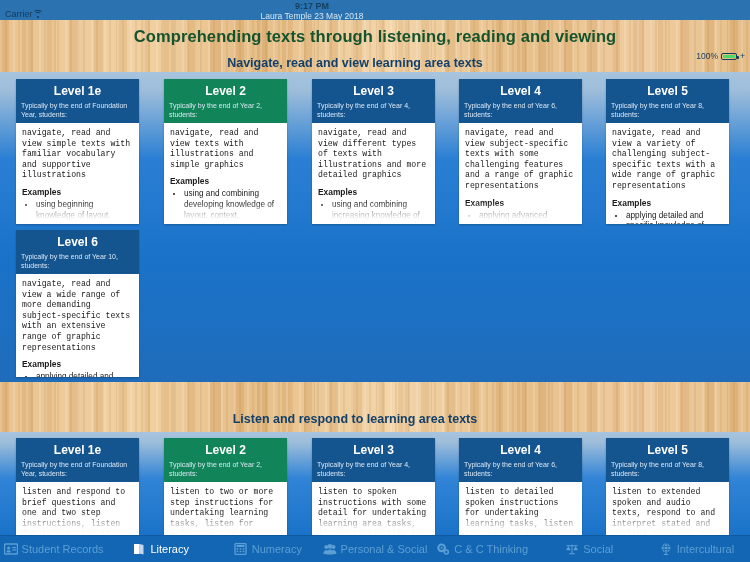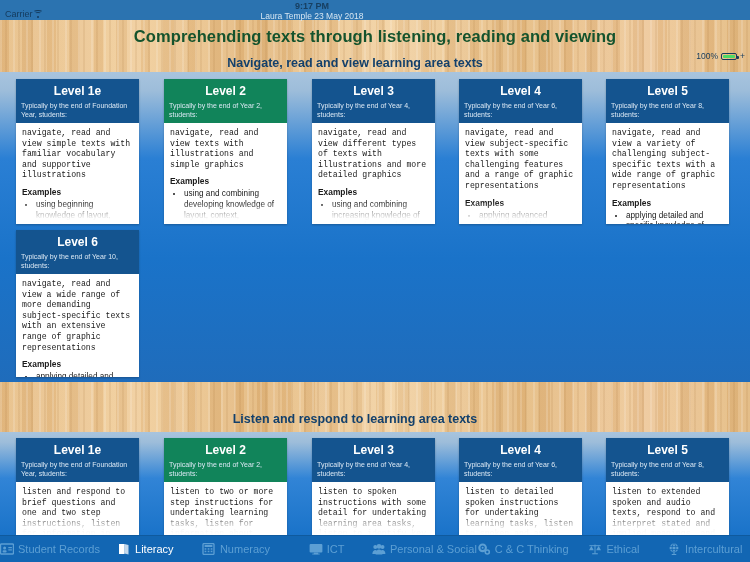--- a/index.html
+++ b/index.html
@@ -338,30 +338,20 @@
         <rect x="5.7" y="5.2" width="1.7" height="1.5" fill="currentColor"></rect>
         <rect x="8.7" y="5.2" width="1.7" height="1.5" fill="currentColor"></rect>
         <rect x="2.6" y="7.7" width="1.7" height="1.5" fill="currentColor"></rect>
         <rect x="5.7" y="7.7" width="1.7" height="1.5" fill="currentColor"></rect>
         <rect x="8.7" y="7.7" width="1.7" height="1.5" fill="currentColor"></rect>
       </svg>
     </span>
     <span class="tab-label">Numeracy</span>
   </div>
 
-  <div class="tab">
-    <span class="tab-ico">
-      <svg width="14" height="12" viewBox="0 0 14 12">
-        <rect x="0.6" y="1" width="12.8" height="8.4" rx="1" fill="currentColor"></rect>
-        <rect x="5" y="9.6" width="4" height="1.6" fill="currentColor"></rect>
-        <rect x="3.2" y="10.4" width="7.6" height="1.2" rx="0.6" fill="currentColor"></rect>
-      </svg>
-    </span>
-    <span class="tab-label">ICT</span>
-  </div>
 
   <div class="tab">
     <span class="tab-ico">
       <svg width="14" height="12" viewBox="0 0 14 12">
         <circle cx="3.3" cy="4" r="2" fill="currentColor"></circle>
         <circle cx="10.5" cy="4" r="2" fill="currentColor"></circle>
         <circle cx="7" cy="3.4" r="2.3" fill="currentColor"></circle>
         <path d="M0.4 11 C0.4 8 2 7 3.3 7 C4.6 7 6.2 8 6.2 11 Z" fill="currentColor"></path>
         <path d="M7.6 11 C7.6 8 9.2 7 10.5 7 C11.8 7 13.4 8 13.4 11 Z" fill="currentColor"></path>
         <path d="M3.6 11.4 C3.6 8 5.2 6.6 7 6.6 C8.8 6.6 10.4 8 10.4 11.4 Z" fill="currentColor"></path>
@@ -384,21 +374,21 @@
   <div class="tab">
     <span class="tab-ico">
       <svg width="14" height="12" viewBox="0 0 14 12">
         <rect x="6.5" y="1.6" width="1" height="9" fill="currentColor"></rect>
         <rect x="1.4" y="2.2" width="11.2" height="1" fill="currentColor"></rect>
         <rect x="4.2" y="10.2" width="5.6" height="1.1" fill="currentColor"></rect>
         <path d="M1 7.2 L3.4 3.1 L5.8 7.2 Z" fill="currentColor"></path>
         <path d="M8.2 7.2 L10.6 3.1 L13 7.2 Z" fill="currentColor"></path>
       </svg>
     </span>
-    <span class="tab-label">Ethical</span>
+    <span class="tab-label">Social</span>
   </div>
 
   <div class="tab">
     <span class="tab-ico">
       <svg width="14" height="12" viewBox="0 0 14 12">
         <circle cx="7" cy="5" r="4.4" fill="currentColor"></circle>
         <ellipse cx="7" cy="5" rx="1.9" ry="4.4" fill="none" stroke="#1266b3" stroke-width="0.8"></ellipse>
         <path d="M2.8 3.4 H11.2 M2.8 6.6 H11.2" stroke="#1266b3" stroke-width="0.8"></path>
         <rect x="6.5" y="9" width="1" height="2.4" fill="currentColor"></rect>
         <rect x="4.6" y="11" width="4.8" height="1" rx="0.5" fill="currentColor"></rect>

